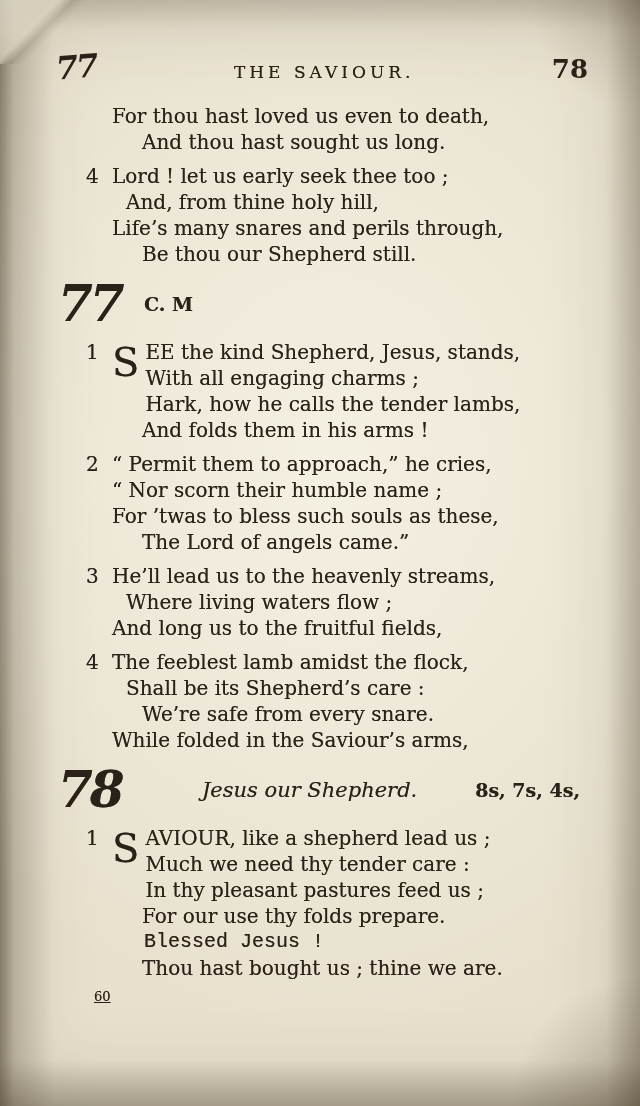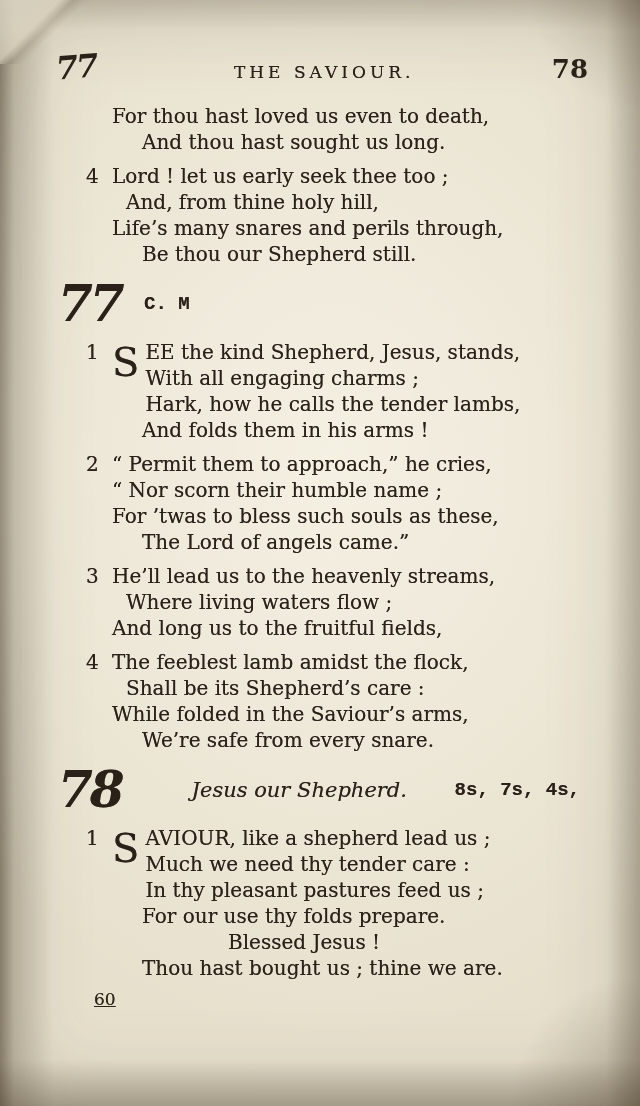--- a/index.html
+++ b/index.html
@@ -46,37 +46,37 @@
   .text-block {
     position: absolute; top: 103px; left: 86px; right: 56px;
     text-shadow: 0 0 .6px rgba(42,34,24,.65);
   }
   .verse { position: relative; padding-left: 26px; margin: 0 0 8px 0; }
   .vnum  { position: absolute; left: 0; top: 0; font-size: 20px; line-height: 26px; }
   .line  { font-size: 20px; line-height: 26px; white-space: nowrap; }
   .i0 { margin-left: 0; }
   .i1 { margin-left: 14px; }
   .i2 { margin-left: 30px; }
-  .i3 { margin-left: 116px; }
+  .i3 { margin-left: 32px; font-family: Liberation Mono, monospace; }
   .dropcap {
     float: left; font-size: 40px; line-height: 40px; height: 50px;
     margin: 3px 6px 0 0;
   }
   .hymn-head {
     display: flex; align-items: center;
     height: 54px; margin: 10px 0 8px -28px;
   }
   .big-num {
     width: 86px; font-size: 50px; line-height: 50px;
     font-style: italic; font-weight: bold; letter-spacing: -3px;
   }
   .hymn-title { flex: 1; text-align: center; font-style: italic; font-size: 21px; }
-  .hymn-meter { font-weight: bold; font-size: 19px; margin-right: 4px; font-family: Liberation Mono, monospace; }
+  .hymn-meter { font-weight: bold; font-size: 19px; margin-right: 4px; }
 
-  .footer { margin: 6px 0 0 8px; font-size: 17px; text-decoration: underline; }
+  .footer { margin: 6px 0 0 8px; font-size: 13px; text-decoration: underline; }
 </style>
 </head>
 <body>
 
 <div class="page">
   <div class="corner-curl"></div>
 
   <div class="header">
     <span class="hymn-no-script">77</span>
     <span class="running-title">THE SAVIOUR.</span>
@@ -118,22 +118,22 @@
         <div class="verse">
           <span class="vnum">3</span>
           <div class="line i0">He’ll lead us to the heavenly streams,</div>
           <div class="line i1">Where living waters flow ;</div>
           <div class="line i0">And long us to the fruitful fields,</div>
         </div>
         <div class="verse">
           <span class="vnum">4</span>
           <div class="line i0">The feeblest lamb amidst the flock,</div>
           <div class="line i1">Shall be its Shepherd’s care :</div>
+          <div class="line i2">We’re safe from every snare.</div>
           <div class="line i0">While folded in the Saviour’s arms,</div>
-          <div class="line i2">We’re safe from every snare.</div>
         </div>
         <div class="hymn-head">
           <span class="big-num">78</span>
           <span class="hymn-title">Jesus our Shepherd.</span>
           <span class="hymn-meter">8s, 7s, 4s,</span>
         </div>
         <div class="verse">
           <span class="vnum">1</span>
           <span class="dropcap">S</span>
           <div class="line i0">AVIOUR, like a shepherd lead us ;</div>

